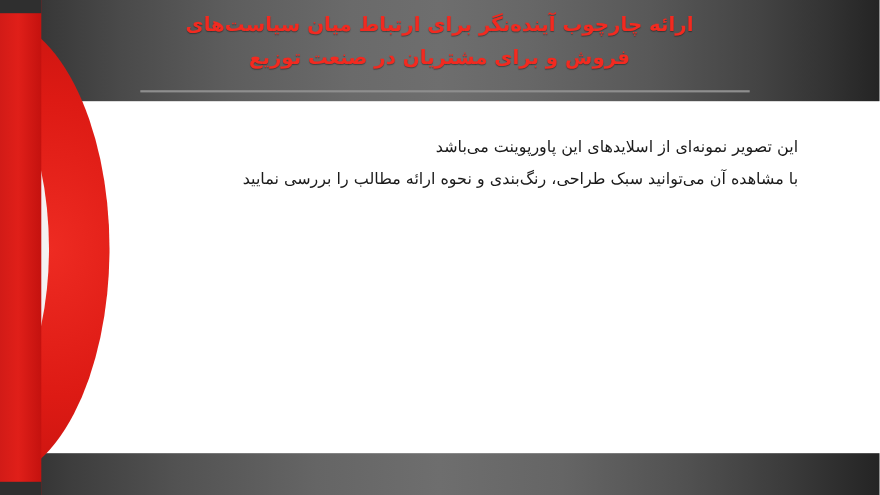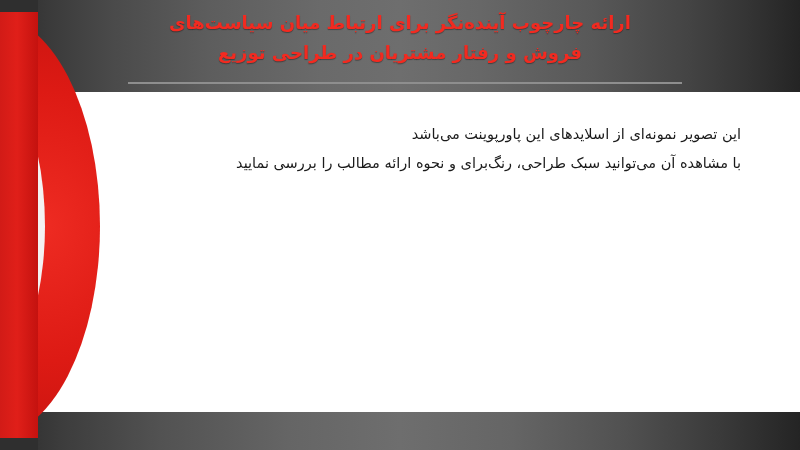--- a/index.html
+++ b/index.html
@@ -108,21 +108,21 @@
     width: 554px;
     height: 2px;
     background: #8e8e8e;
     z-index: 7;
   }
 
   
   .body-text {
     position: absolute;
     top: 120px;
-    right: 59px;
+    right: 74px;
     width: 620px;
     direction: rtl;
     z-index: 5;
   }
   .body-line {
     color: #1a1a1a;
     font-size: 14.5px;
     line-height: 29px;
     white-space: nowrap;
   }
@@ -137,22 +137,22 @@
 
   <div class="red-arc"></div>
   <div class="red-arc-inner"></div>
 
   <div class="left-strip"></div>
   <div class="left-strip-cap-top"></div>
   <div class="left-strip-cap-bottom"></div>
 
   <div class="title-wrap">
     <div class="title-line">ارائه چارچوب آینده‌نگر برای ارتباط میان سیاست‌های</div>
-    <div class="title-line">فروش و رفتار مشتریان در طراحی توزیع</div>
+    <div class="title-line">فروش و برای مشتریان در صنعت توزیع</div>
   </div>
   <div class="title-underline"></div>
 
   <div class="body-text">
     <div class="body-line">این تصویر نمونه‌ای از اسلایدهای این پاورپوینت می‌باشد</div>
-    <div class="body-line">با مشاهده آن می‌توانید سبک طراحی، رنگ‌برای و نحوه ارائه مطالب را بررسی نمایید</div>
+    <div class="body-line">با مشاهده آن می‌توانید سبک طراحی، رنگ‌بندی و نحوه ارائه مطالب را بررسی نمایید</div>
   </div>
 
 </div>
 
 </body></html>

